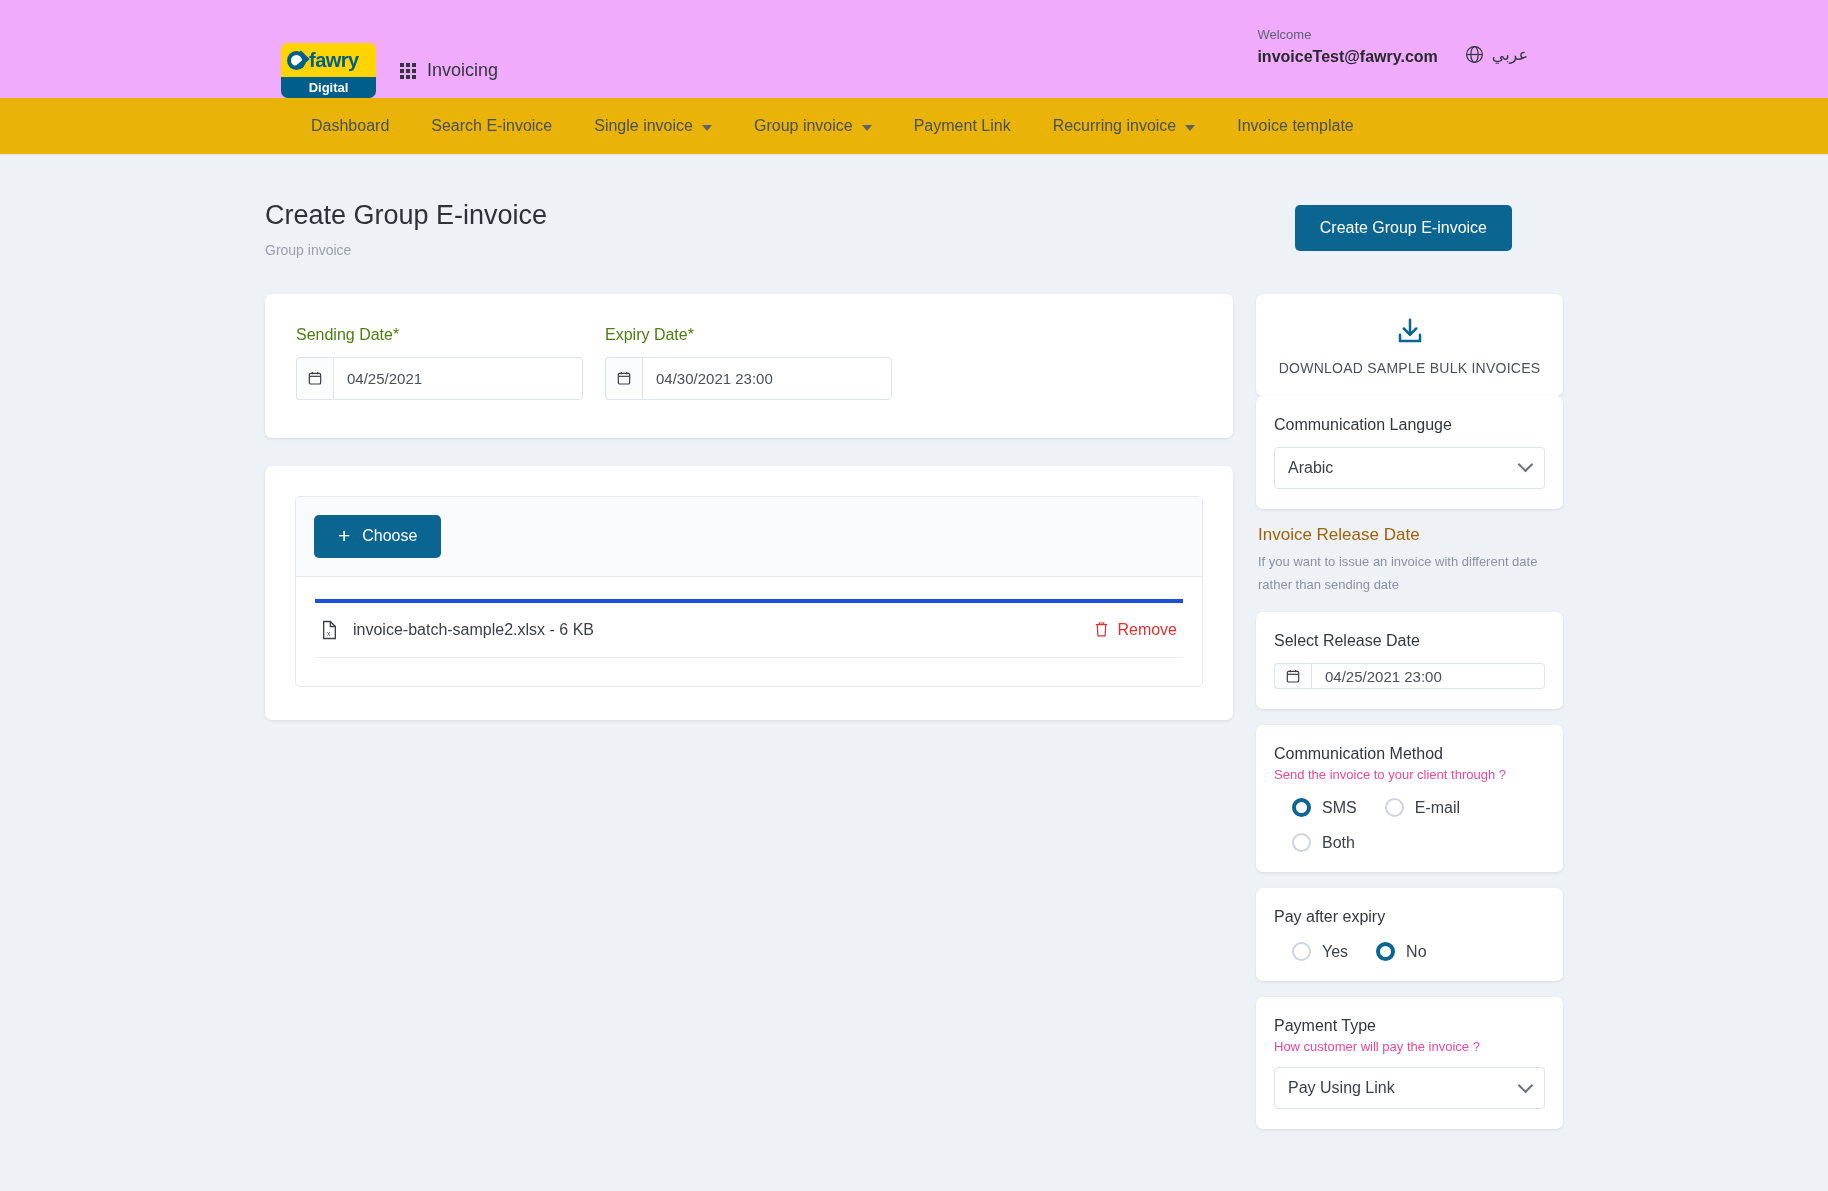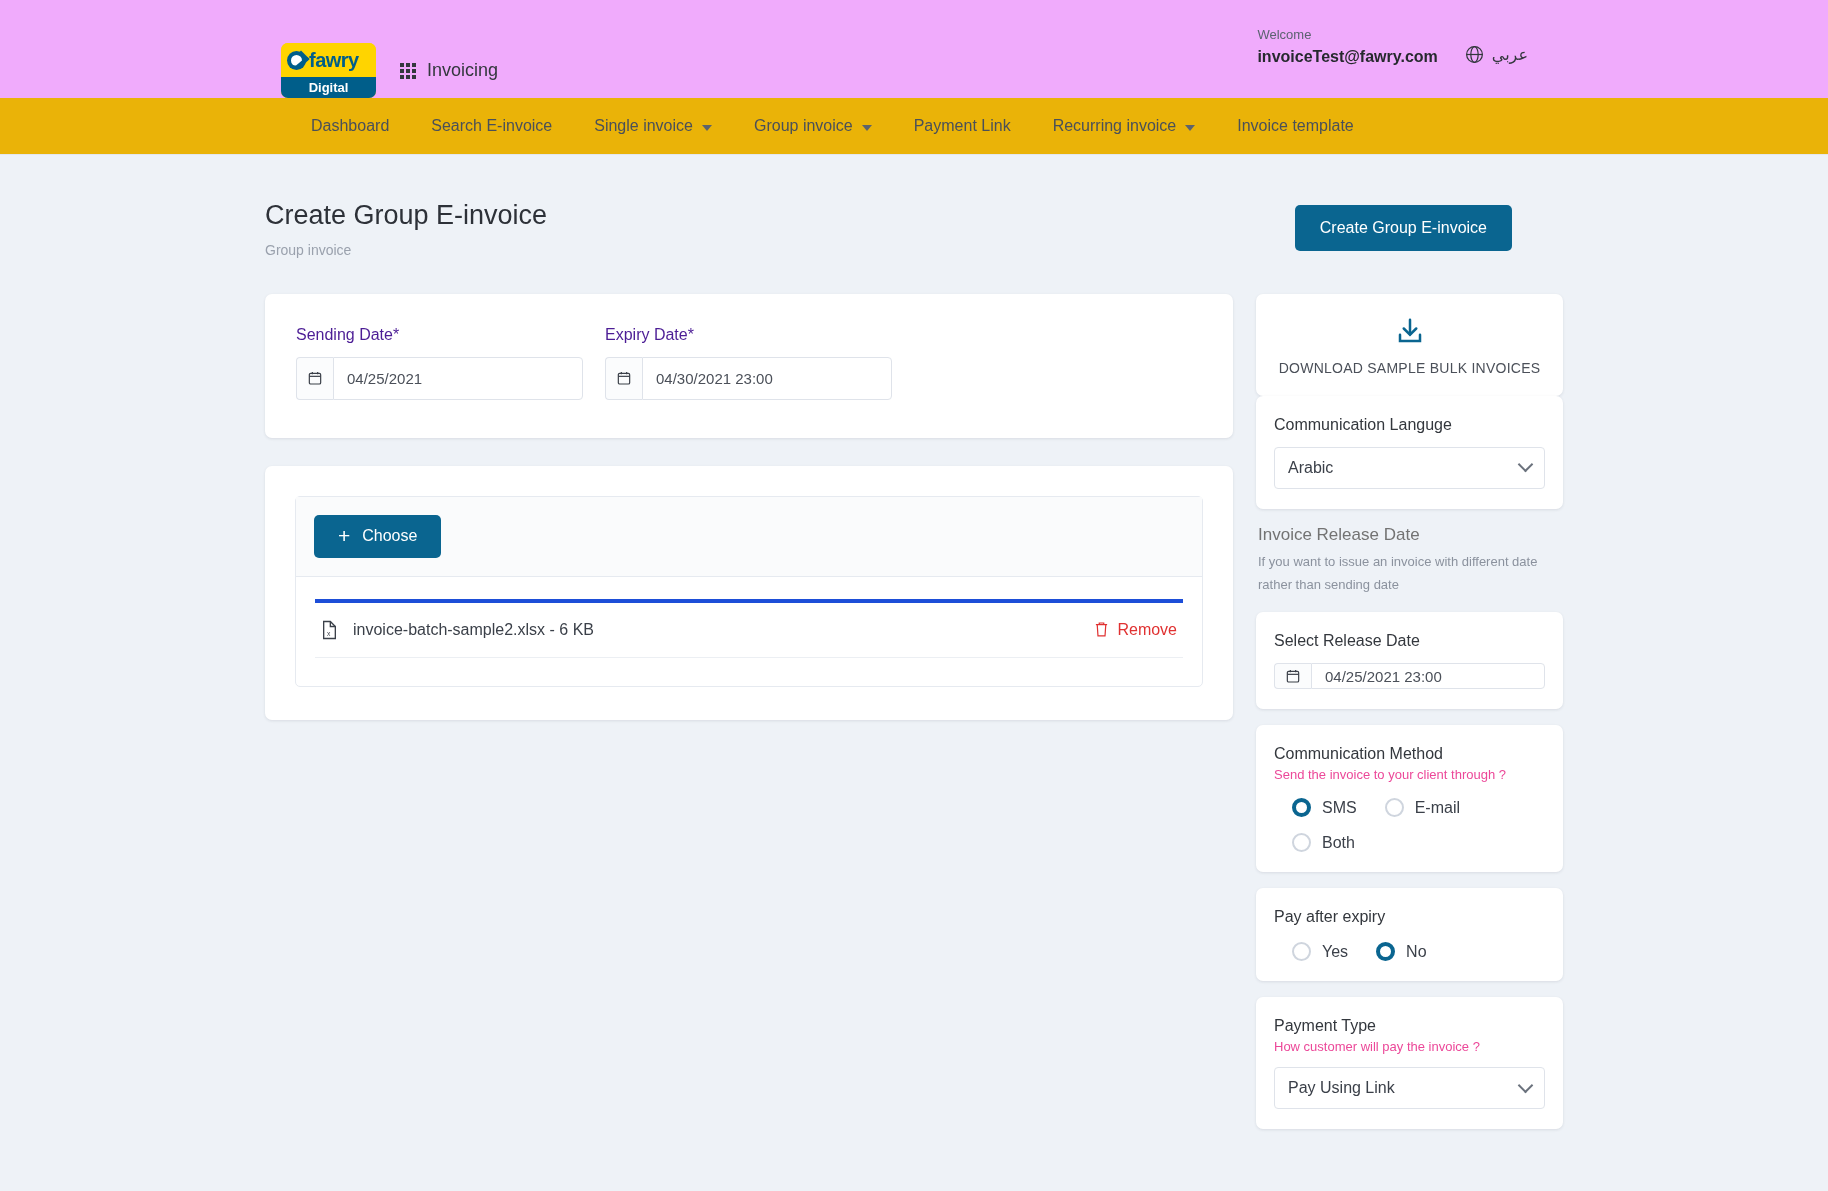--- a/index.html
+++ b/index.html
@@ -199,21 +199,21 @@
   .card {
     background: #ffffff;
     border-radius: 7px;
     box-shadow: 0 1px 3px rgba(20,30,50,0.10);
   }
 
   
   .dates-card { padding: 32px 31px 38px 31px; display: flex; gap: 22px; }
   .field-label {
     font-size: 16px;
-    color: #4c1d95;
+    color: #4d7c0f;
     margin-bottom: 13px;
     display: block;
   }
   .input-group { display: flex; width: 287px; height: 43px; }
   .input-addon {
     width: 37px;
     border: 1px solid #dfe3ea;
     border-right: none;
     border-radius: 4px 0 0 4px;
     background: #fbfcfd;
@@ -317,21 +317,21 @@
   }
   .chev {
     width: 11px; height: 11px;
     border-right: 2px solid #6b727d;
     border-bottom: 2px solid #6b727d;
     transform: rotate(45deg);
     margin-top: -6px;
   }
   .section-heading {
     font-size: 17px;
-    color: #737373;
+    color: #a16207;
     margin: 10px 0 6px 2px;
   }
   .section-desc {
     font-size: 13px;
     color: #8b929e;
     line-height: 1.75;
     margin: 0 0 16px 2px;
     max-width: 300px;
   }
   .radio-row { display: flex; align-items: center; gap: 0; margin-top: 16px; }

